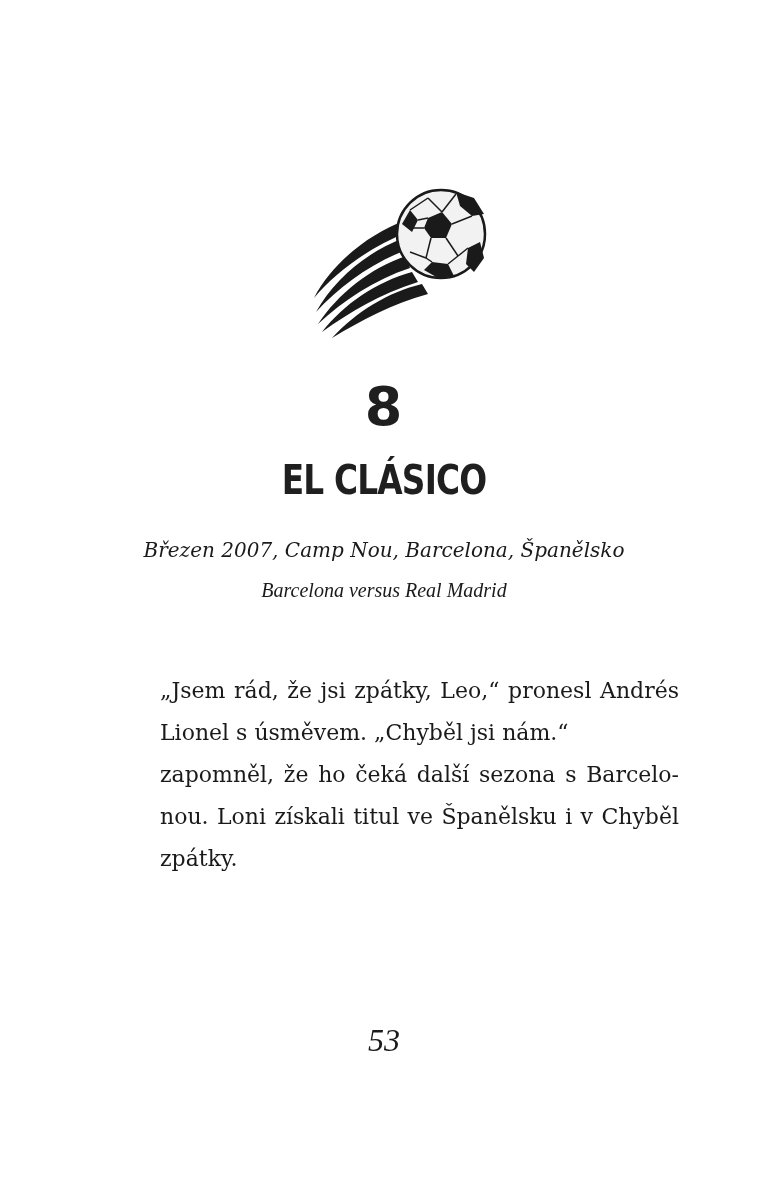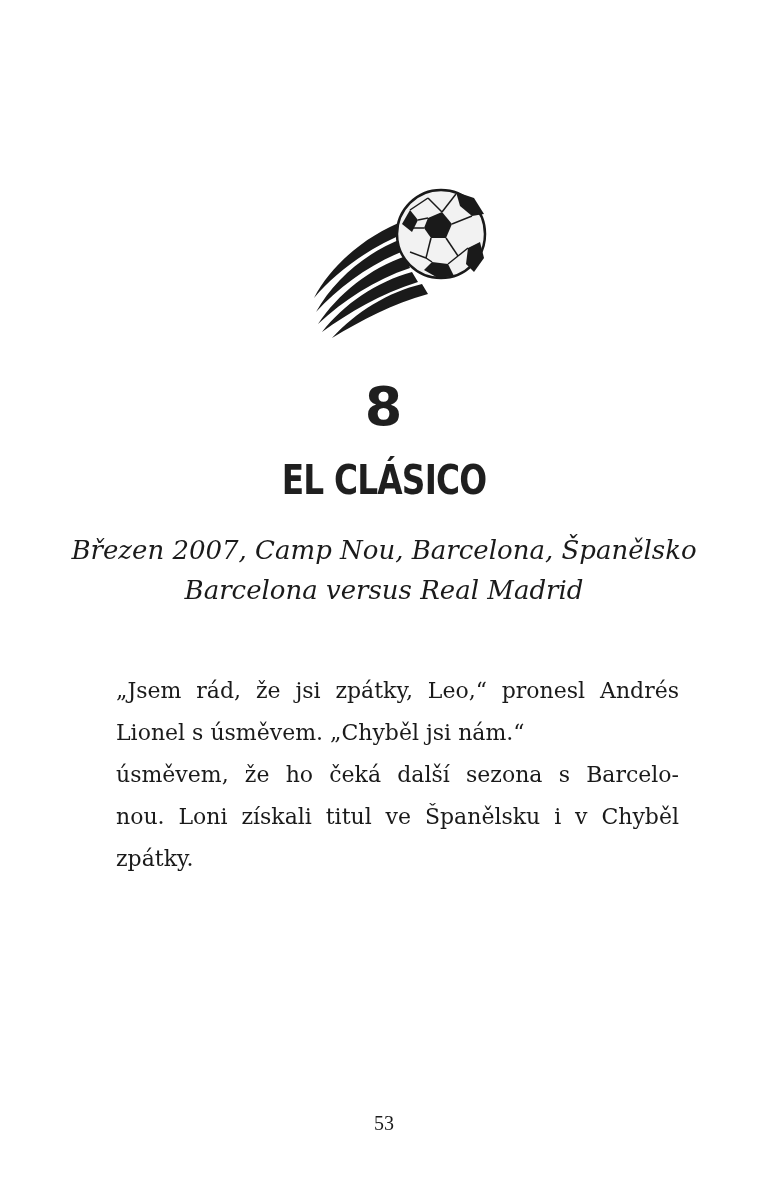--- a/index.html
+++ b/index.html
@@ -10,37 +10,37 @@
       font-family: "DejaVu Sans", sans-serif; font-weight: bold; font-size: 54px;
       line-height: 70px; color: #1f1f1f; letter-spacing: 1px;
     }
     .chapter-title {
       position: absolute; left: 0; width: 768px; top: 452px; text-align: center;
       font-family: "DejaVu Sans", sans-serif; font-weight: bold; font-size: 40px;
       line-height: 56px; color: #1f1f1f; transform: scaleX(0.82); letter-spacing: -1px;
     }
     .subtitle {
       position: absolute; left: 0; width: 768px; text-align: center;
-      font-family: "DejaVu Serif", serif; font-style: italic; font-size: 26px;
+      font-family: "DejaVu Serif", serif; font-style: italic; font-size: 20px;
       line-height: 40px; color: #1a1a1a;
     }
     .sub1 { top: 530px; }
-    .sub2 { top: 570px; }
+    .sub2 { top: 570px; font-family: Liberation Serif, serif; }
     .body-text {
       position: absolute; left: 116px; width: 563px; top: 670px;
       font-family: "DejaVu Serif", serif; font-size: 22px; line-height: 42px;
       color: #1a1a1a;
     }
     .para { margin: 0; text-align: justify; text-align-last: left; }
-    .line { display: block; text-align: justify; text-align-last: justify; white-space: nowrap; }
+    .line { display: block; text-align: justify; text-align-last: justify; white-space: nowrap; margin-left: 44px; }
     .line.last { text-align-last: left; }
     .indent { padding-left: 32px; }
     .page-number {
-      position: absolute; left: 0; width: 768px; top: 1112px; text-align: center;
-      font-family: "Liberation Serif", serif; font-size: 20px; color: #1a1a1a;
+      position: absolute; left: 0; width: 768px; top: 1022px; text-align: center;
+      font-family: "Liberation Serif", serif; font-size: 32px; color: #1a1a1a; font-style: italic;
     }
   </style>
 </head>
 <body>
 
 <div class="ball-wrap">
   <svg width="190" height="160" viewBox="0 0 190 160" xmlns="http://www.w3.org/2000/svg">
 
     <g fill="#1a1a1a">
       <path d="M100 40 C60 55, 25 85, 8 118 C30 92, 62 68, 102 52 Z"></path>
@@ -78,19 +78,19 @@
 
 <div class="subtitle sub1">Březen 2007, Camp Nou, Barcelona, Španělsko</div>
 <div class="subtitle sub2">Barcelona versus Real Madrid</div>
 
 <div class="body-text">
   <p class="para">
     <span class="line">„Jsem rád, že jsi zpátky, Leo,“ pronesl Andrés</span>
     <span class="line last">Lionel s úsměvem. „Chyběl jsi nám.“</span>
   </p>
   <p class="para">
-    <span class="line">úsměvem, že ho čeká další sezona s Barcelo-</span>
+    <span class="line">zapomněl, že ho čeká další sezona s Barcelo-</span>
     <span class="line">nou. Loni získali titul ve Španělsku i v Chyběl</span>
     <span class="line last">zpátky.</span>
   </p>
 </div>
 
 <div class="page-number">53</div>
 
 </body></html>

